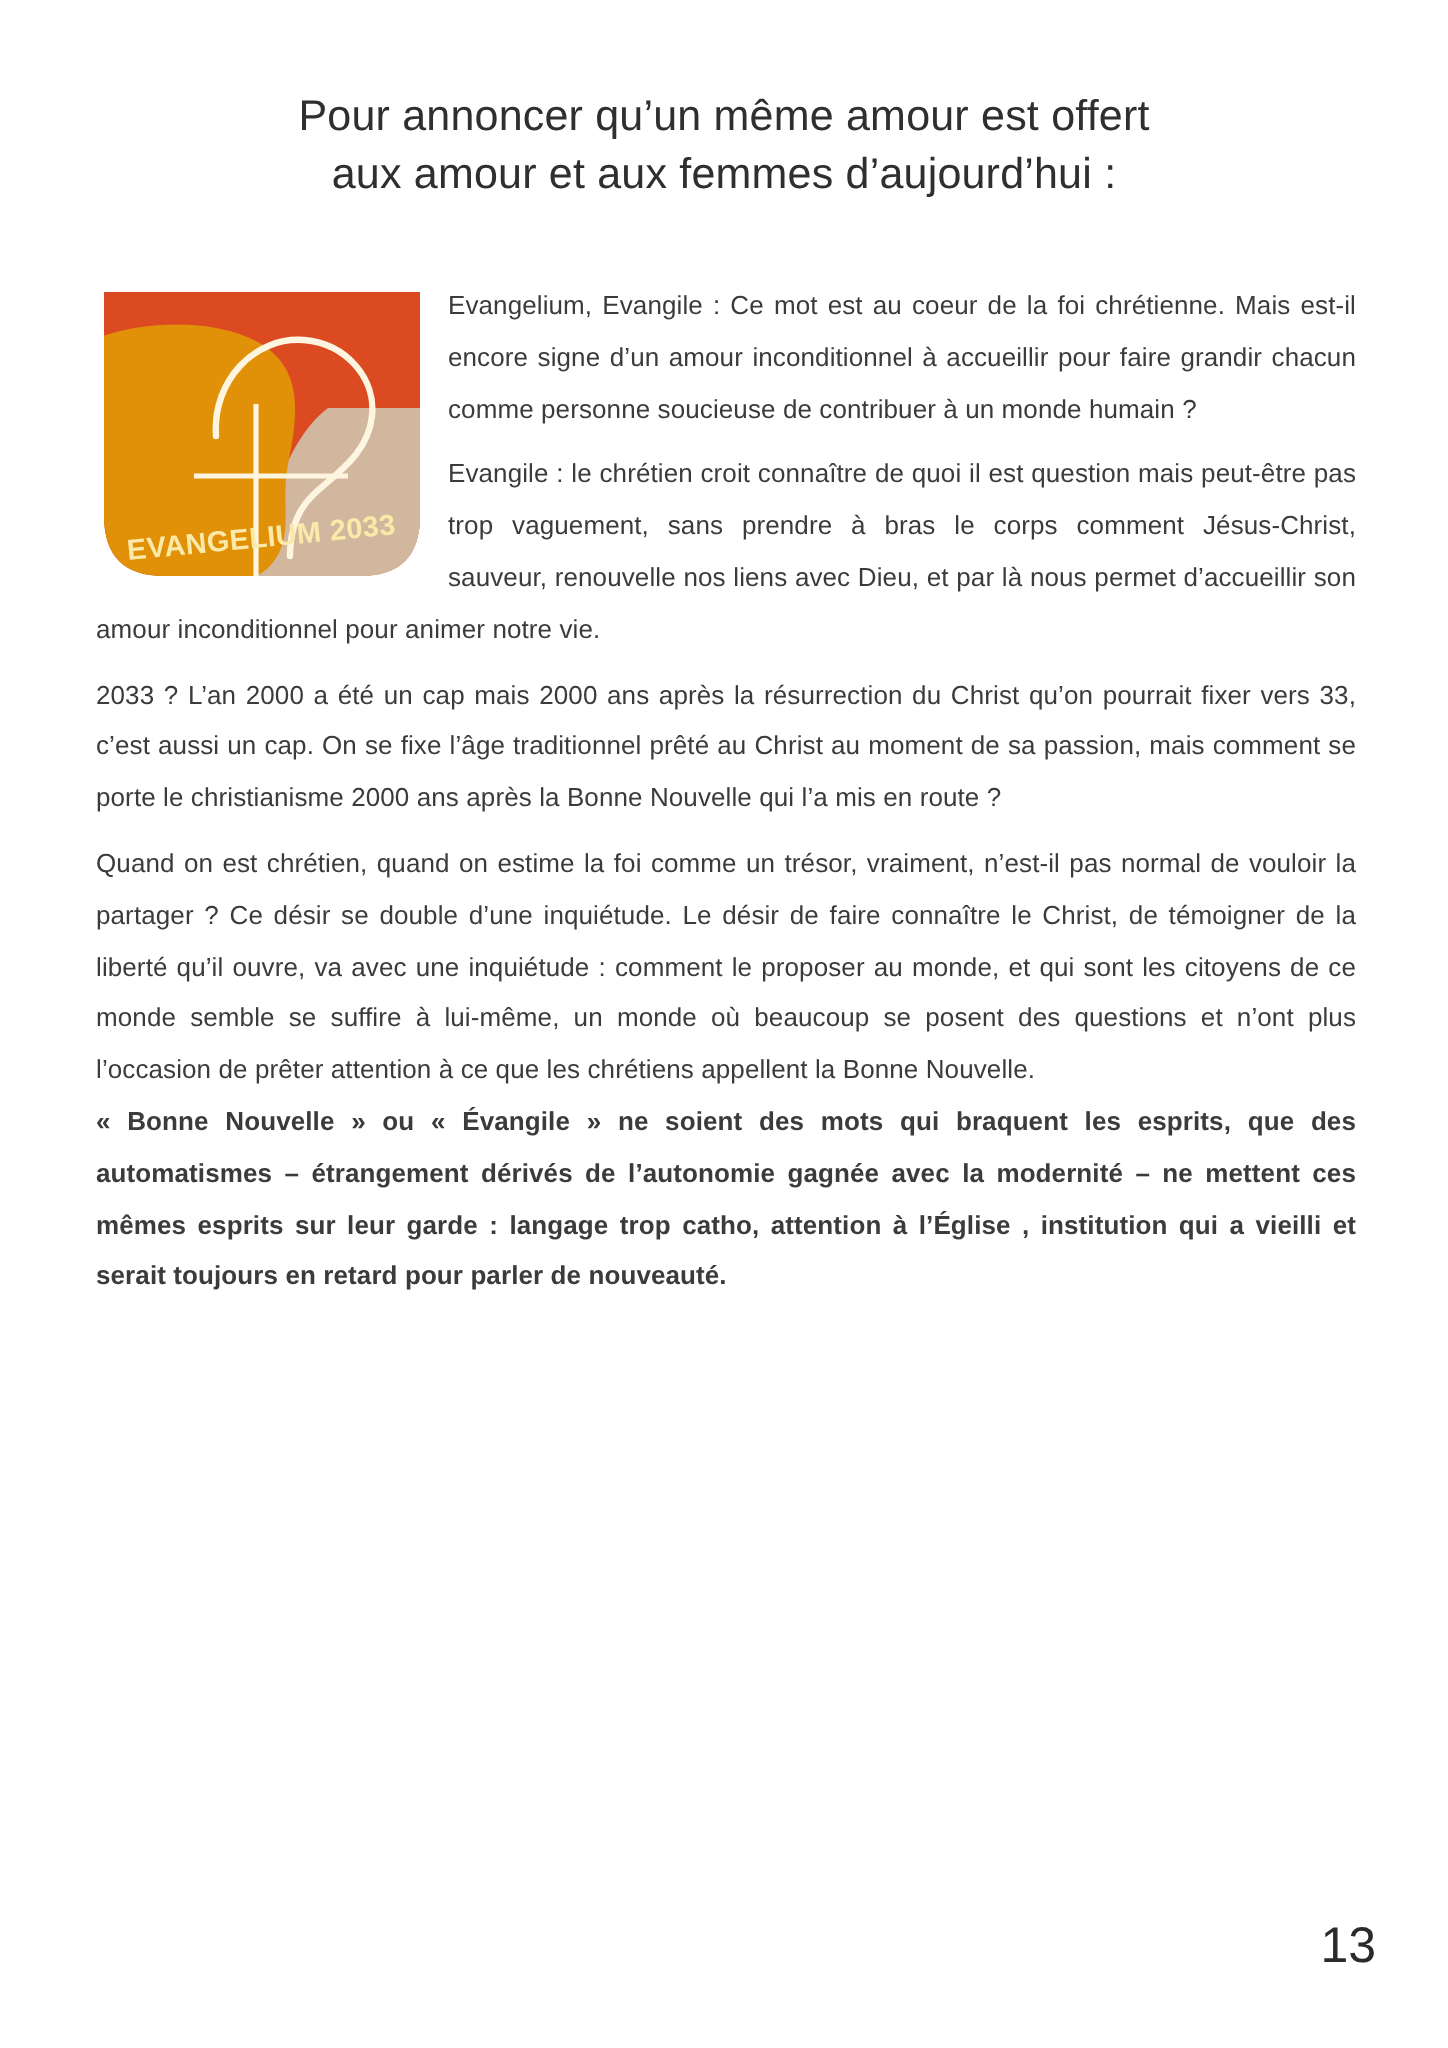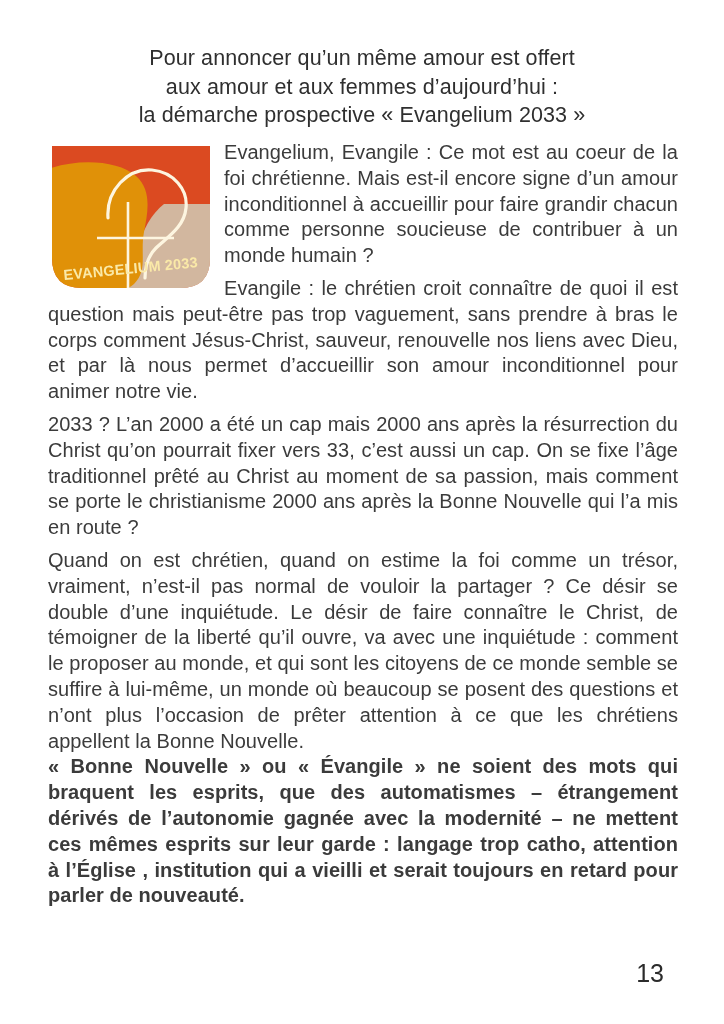--- a/index.html
+++ b/index.html
@@ -44,21 +44,21 @@
   
   .content {
     position: absolute;
     left: 48px;
     top: 140px;
     width: 630px;
   }
 
   p.para {
     margin: 0 0 0 0;
-    font-size: 20px;
+    font-size: 13px;
     line-height: 25.8px;
     text-align: justify;
     color: #3b3b3b;
     letter-spacing: 0.05px;
   }
   p.para + p.para { margin-top: 7px; }
   p.gap-big { margin-top: 26px; }
   p.gap-mid { margin-top: 24px; }
   .no-justify { text-align: left; font-weight: bold; }
 
@@ -73,36 +73,35 @@
   .logo {
     position: relative;
     width: 158px;
     height: 142px;
   }
   .logo svg { display: block; }
 
   
   .page-number {
     position: absolute;
-    right: 60px;
+    right: 36px;
     bottom: 38px;
     font-size: 25px;
     color: #2b2b2b;
     line-height: 1;
   }
 </style>
 </head>
 <body>
 
 <div class="page">
 
   <div class="title-block">
     <div class="title-line">Pour annoncer qu’un même amour est offert</div>
     <div class="title-line">aux amour et aux femmes d’aujourd’hui :</div>
-    <div class="title-line">la démarche prospective « Evangelium 2033 »</div>
   </div>
 
   <div class="content">
 
     <div class="logo-wrap">
       <div class="logo">
         <svg width="158" height="142" viewBox="0 0 158 142">
           <defs>
             <clipPath id="logoClip">
               <path d="M0,0 H158 V112 Q158,142 128,142 H30 Q0,142 0,112 Z"></path>

